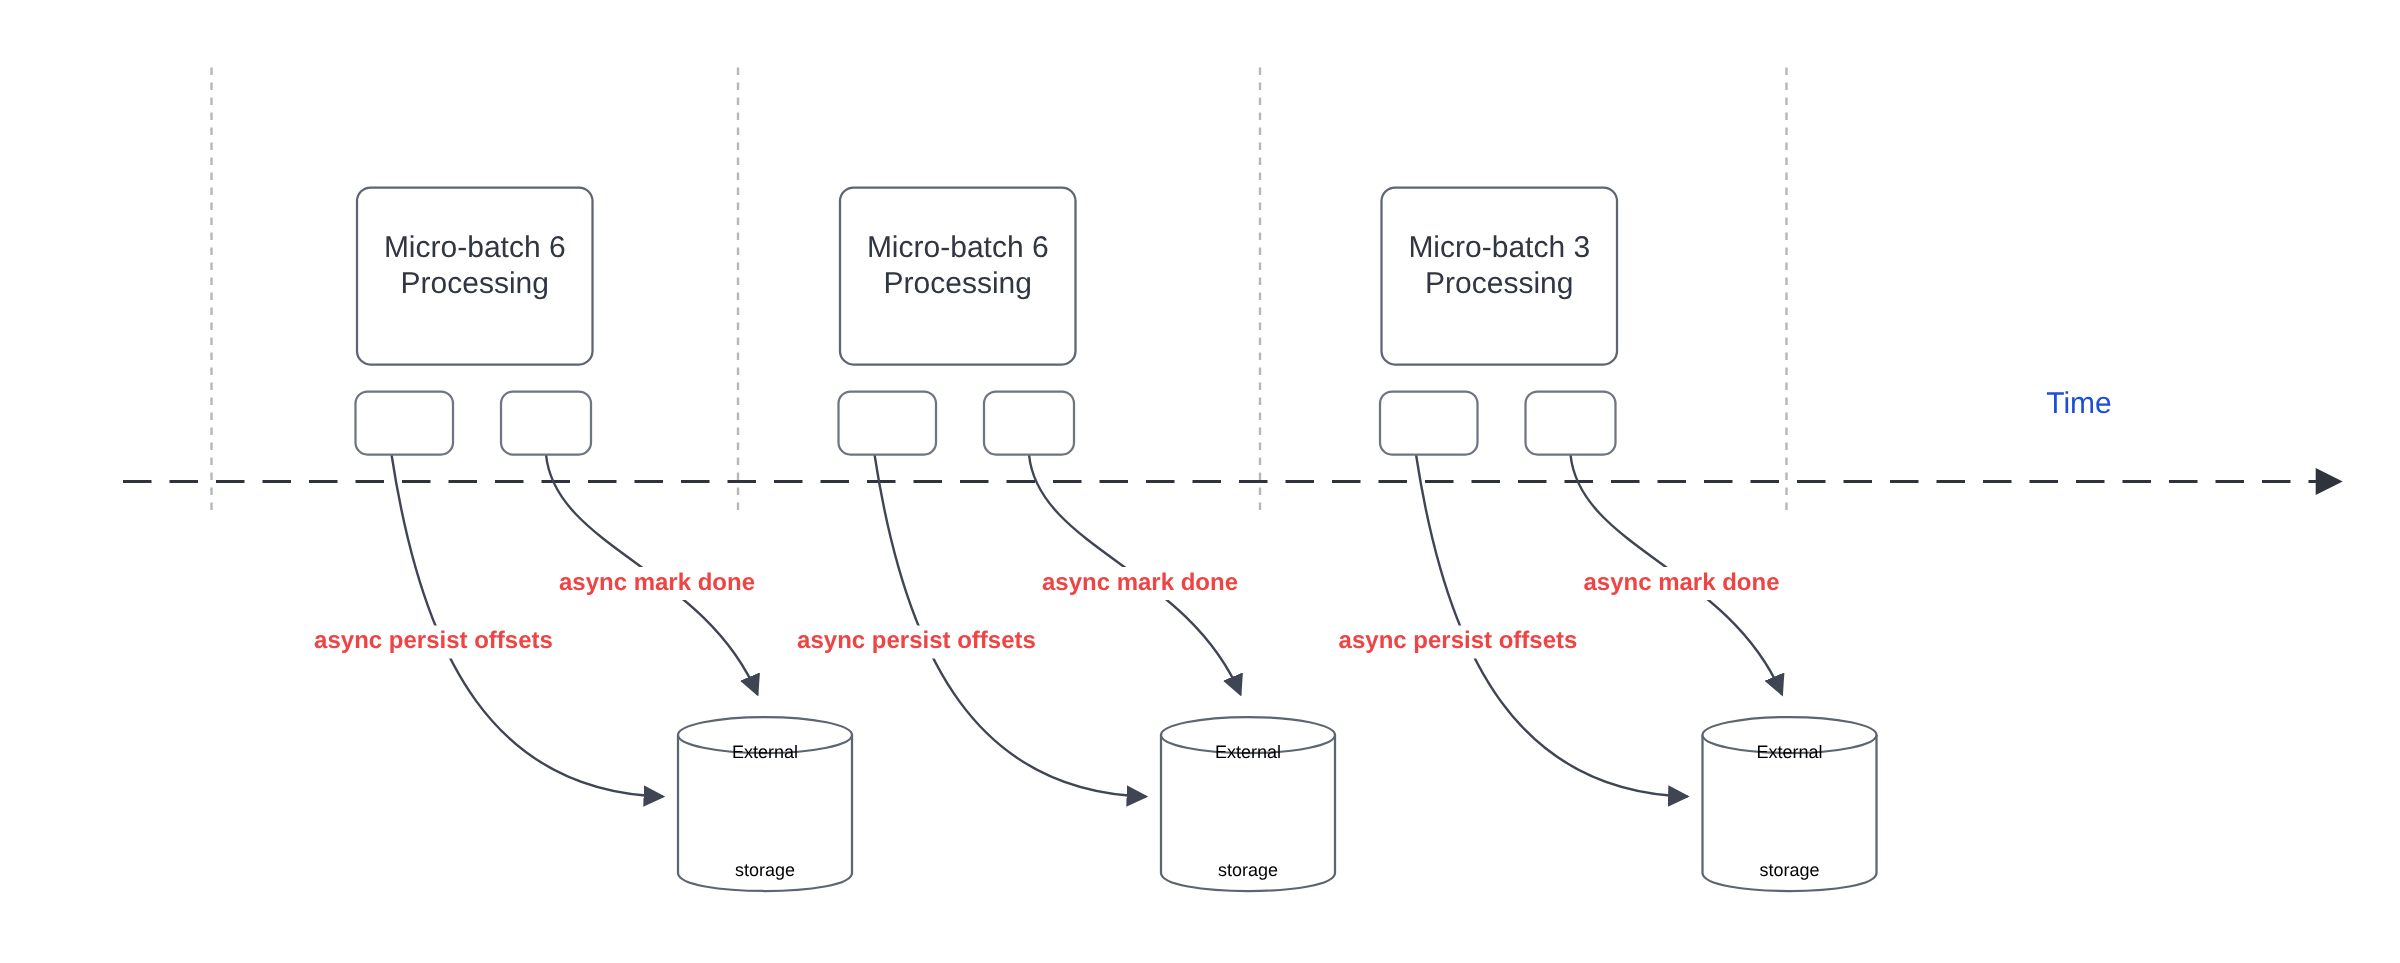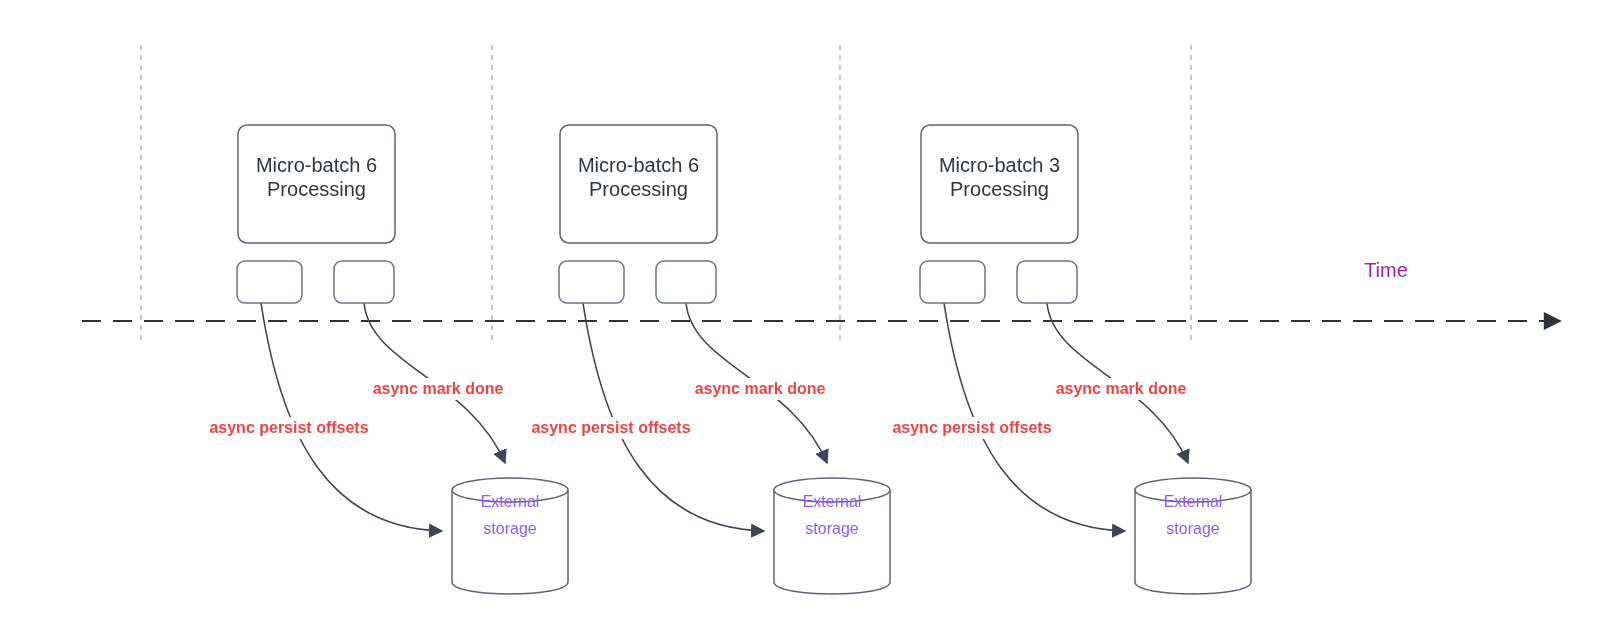--- a/index.html
+++ b/index.html
@@ -16,34 +16,34 @@
 
   .batch-title{
     width:157px;height:118px;
     display:flex;flex-direction:column;align-items:center;justify-content:center;
     padding-bottom:14px;box-sizing:border-box;
     font-size:20px;line-height:24px;color:#30364200;
     color:#303642;text-align:center;
   }
   .storage-title{
     width:116px;height:112px;
-    display:flex;flex-direction:column;align-items:center;justify-content:flex-start;
+    display:flex;flex-direction:column;align-items:center;justify-content:space-between;
     padding-top:6px;box-sizing:border-box;
-    font-size:16px;line-height:27px;color:#8b5cf6;text-align:center;
+    font-size:12px;line-height:27px;color:#000000;text-align:center;
   }
   .arrow-label{
     transform:translate(-50%,-50%);
     background:#ffffff;
     padding:2px 4px;
     font-size:16px;font-weight:bold;color:#ef4444;
     white-space:nowrap;
   }
   .time-label{
     transform:translate(-50%,-50%);
-    font-size:20px;color:#a21caf;
+    font-size:20px;color:#1d4ed8;
     white-space:nowrap;
   }
 </style>
 </head>
 <body>
 
 <div class="canvas">
 
   <svg width="1600" height="642" viewBox="0 0 1600 642">
     <defs>

